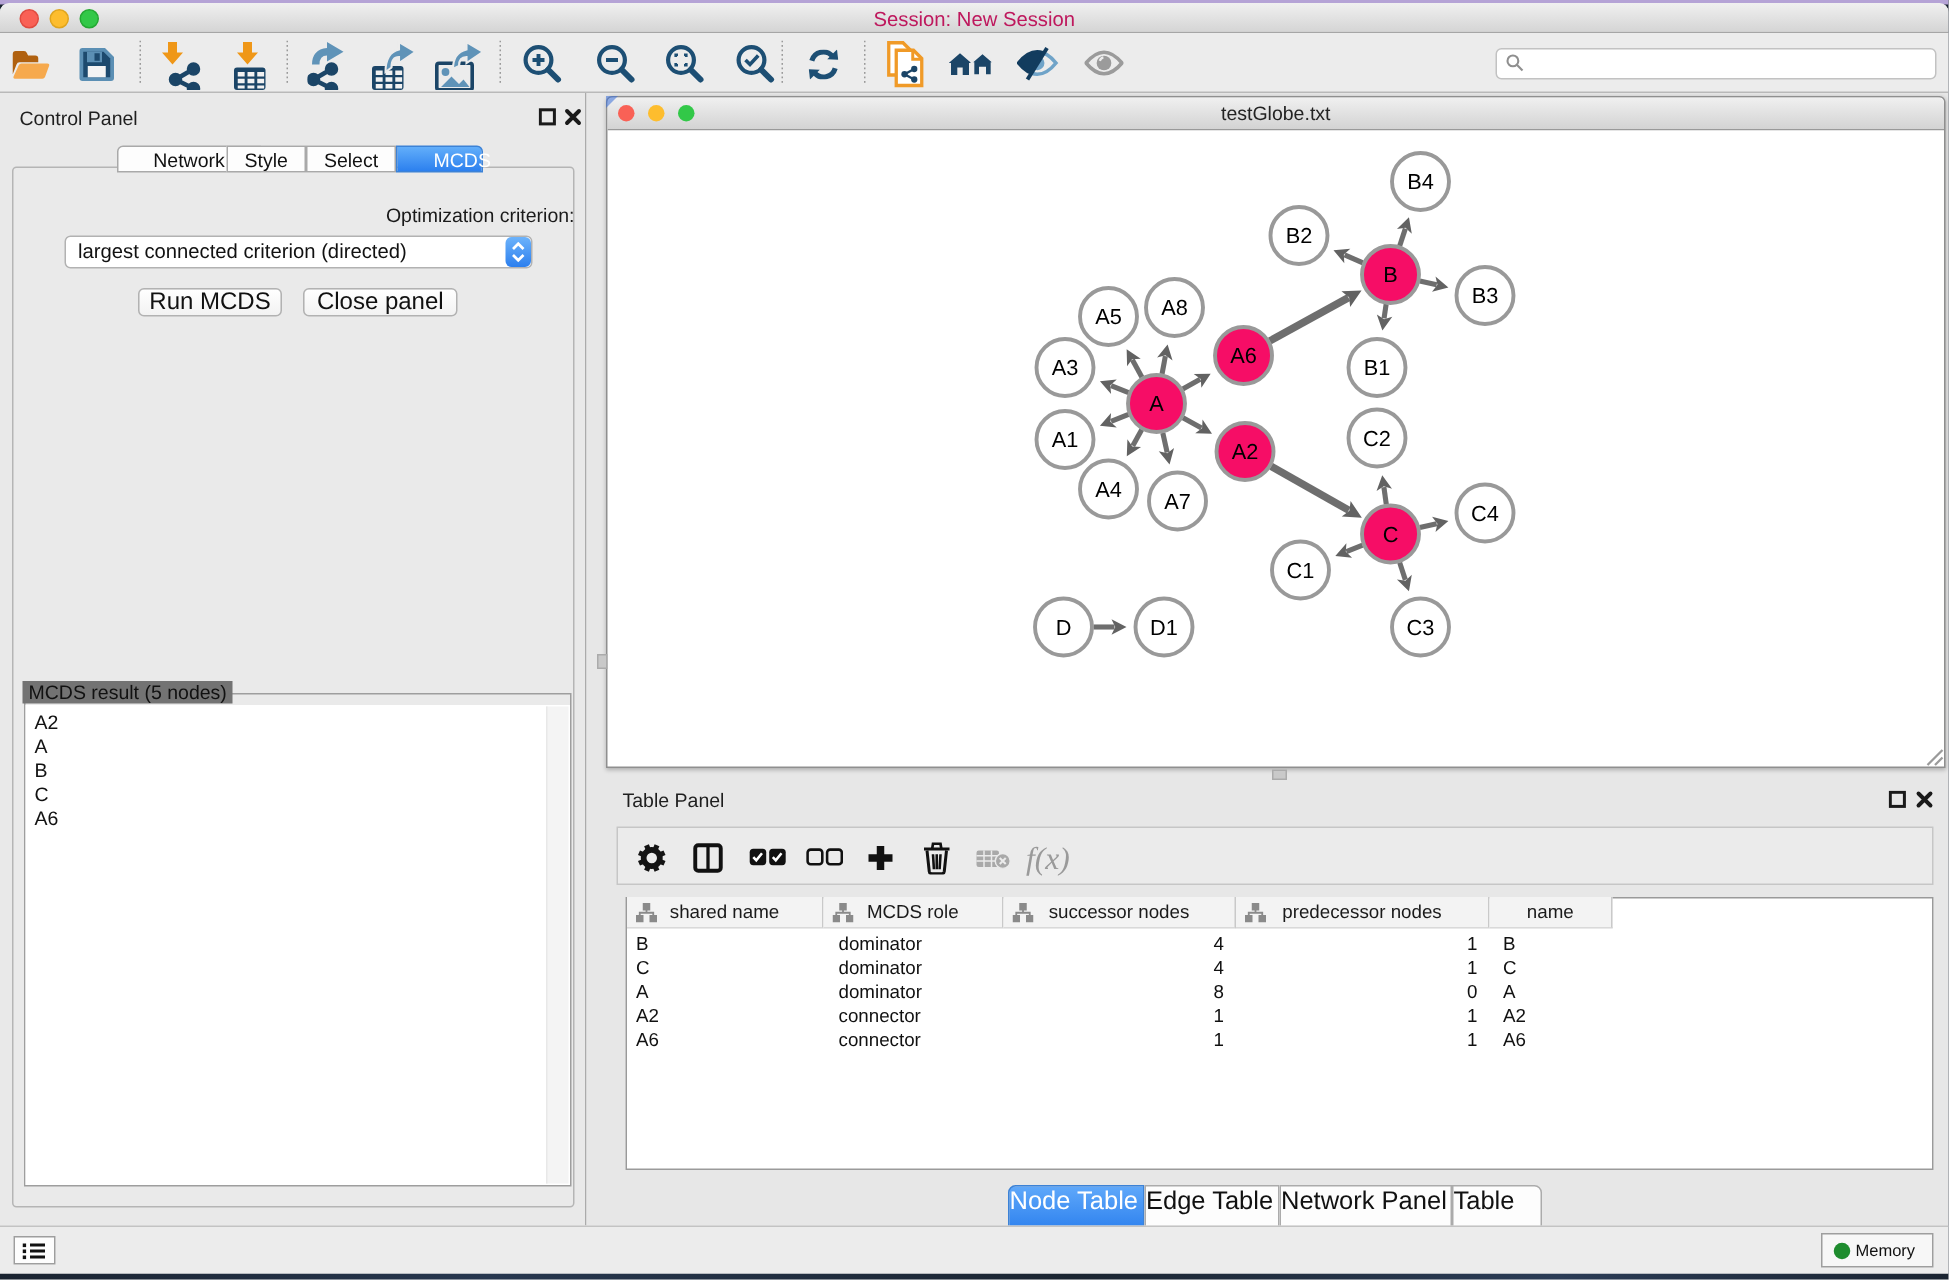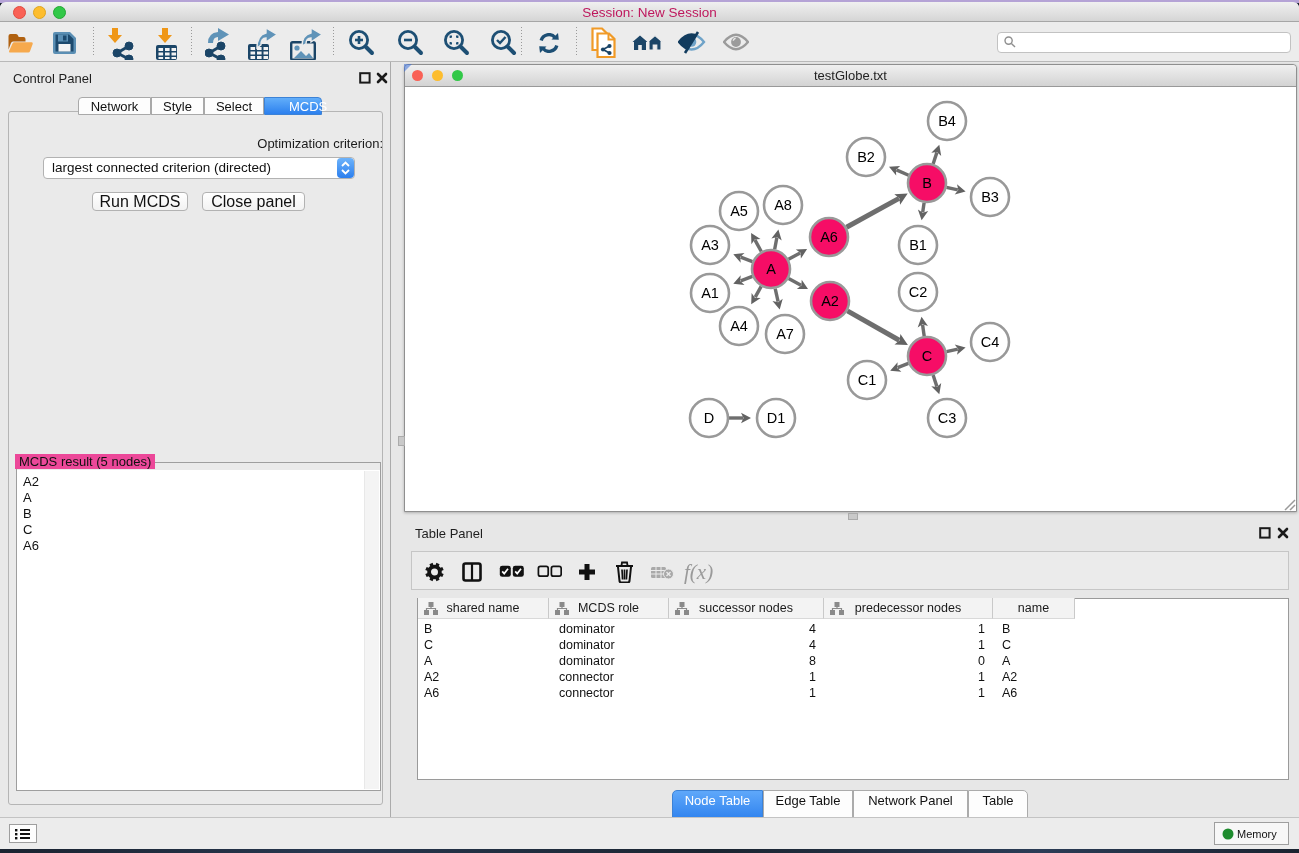--- a/index.html
+++ b/index.html
@@ -29,40 +29,40 @@
   .select{left:43px;top:157px;width:312px;height:22px;background:#fff;border:1px solid #b2b2b2;
     border-radius:4px;box-sizing:border-box;font-size:13.5px;color:#111;line-height:20px;padding-left:8px;}
   .stepper{left:337px;top:158px;width:17px;height:20px;border-radius:4px;
     background:linear-gradient(#6db3fb,#2c7fee);}
   .btn{position:absolute;top:192px;height:19px;background:linear-gradient(#ffffff,#f2f2f2);
     border:1px solid #b2b2b2;border-radius:4px;box-sizing:border-box;
     font-size:16px;color:#111;text-align:center;line-height:17px;}
   .groupbox{left:16px;top:462px;width:365px;height:329px;background:transparent;border:1px solid #9e9e9e;
     box-sizing:border-box;}
   .gwhite{position:absolute;left:0px;top:7px;width:363px;height:320px;background:#fff;}
-  .grouplabel{left:-2px;top:-9px;background:#ec4899;padding:0 4px;font-size:13px;color:#111;
+  .grouplabel{left:-2px;top:-9px;background:#737373;padding:0 4px;font-size:13px;color:#111;
     position:absolute;white-space:nowrap;}
   .sbtrack{right:1px;top:8px;width:14px;height:318px;background:#f4f4f4;border-left:1px solid #e8e8e8;position:absolute;}
   .mlist{position:absolute;left:6px;top:11px;font-size:13px;color:#111;line-height:16px;}
   
   .netwin{left:404px;top:64px;width:893px;height:448px;background:#fff;border:1px solid #8f8f8f;
     box-sizing:border-box;border-radius:4px 4px 0 0;box-shadow:0 1px 3px rgba(0,0,0,0.25);}
   .nettitle{left:0;top:0;width:891px;height:21px;border-radius:4px 4px 0 0;
     background:linear-gradient(#f0f0f0,#d3d3d3);border-bottom:1px solid #999;}
   .ntl{width:11px;height:11px;border-radius:50%;top:5px;position:absolute;}
   
   .tpanel{left:391px;top:62px;width:908px;height:755px;background:#e7e7e7;}
   .ttb{left:411px;top:551px;width:878px;height:39px;background:#ebebeb;border:1px solid #c6c6c6;box-sizing:border-box;}
   .tablebox{left:417px;top:598px;width:872px;height:182px;background:#fff;border:1px solid #9a9a9a;box-sizing:border-box;}
   .th{position:absolute;top:598px;height:21px;background:#f3f3f3;border-right:1px solid #c9c9c9;
      border-bottom:1px solid #d9d9d9;box-sizing:border-box;font-size:12.5px;color:#1a1a1a;
      text-align:center;line-height:20px;}
   .td{position:absolute;font-size:12.5px;color:#111;height:16px;line-height:16px;}
   .btab{position:absolute;top:790px;height:32px;background:#fdfdfd;border:1px solid #ababab;
-    box-sizing:border-box;font-size:13px;color:#111;text-align:center;line-height:19px;}
+    box-sizing:border-box;font-size:17px;color:#111;text-align:left;line-height:19px;}
   .btabsel{background:linear-gradient(#5fa8fa,#2c80ee);color:#fff;border-color:#3c82d6;}
   
   .statusbar{left:0;top:817px;width:1299px;height:32px;background:#ececec;border-top:1px solid #c3c3c3;box-sizing:border-box;}
   .stbtn{left:9px;top:824px;width:28px;height:19px;background:#fdfdfd;border:1px solid #9e9e9e;box-sizing:border-box;}
   .membtn{left:1214px;top:822px;width:75px;height:23px;background:#f7f7f7;border:1px solid #9e9e9e;box-sizing:border-box;
     font-size:11px;color:#111;}
 </style>
 </head>
 <body>
 <div class="abs app"></div>
@@ -238,21 +238,21 @@
 
 <div class="abs cpanel"></div>
 <div class="abs ptitle" style="left:13px;top:71px">Control Panel</div>
 <svg class="abs" style="left:359px;top:72px" width="12" height="12">
     <rect x="1.2" y="1.2" width="9.4" height="9.4" fill="none" stroke="#1a1a1a" stroke-width="2"></rect>
   </svg>
 <svg class="abs" style="left:376px;top:72px" width="12" height="12">
     <path d="M2 2 L10 10 M10 2 L2 10" stroke="#1a1a1a" stroke-width="2.6" stroke-linecap="round"></path>
   </svg>
 <div class="abs cpcontent"></div>
-<div class="abs tab" style="left:78px;width:73px;border-radius:4px 0 0 0">Network</div>
+<div class="abs tab" style="left:78px;width:96px;border-radius:4px 0 0 0">Network</div>
 <div class="abs tab" style="left:151px;width:53px">Style</div>
 <div class="abs tab" style="left:204px;width:60px">Select</div>
 <div class="abs tab tabsel" style="left:264px;width:58px;border-radius:0 4px 0 0">MCDS</div>
 <div class="abs optlabel">Optimization criterion:</div>
 <div class="abs select">largest connected criterion (directed)</div>
 <div class="abs stepper"></div>
 <svg class="abs" style="left:340px;top:161px" width="11" height="14">
  <path d="M2 5 L5.5 1.5 L9 5" fill="none" stroke="#fff" stroke-width="1.8"></path>
  <path d="M2 9 L5.5 12.5 L9 9" fill="none" stroke="#fff" stroke-width="1.8"></path>
 </svg>

